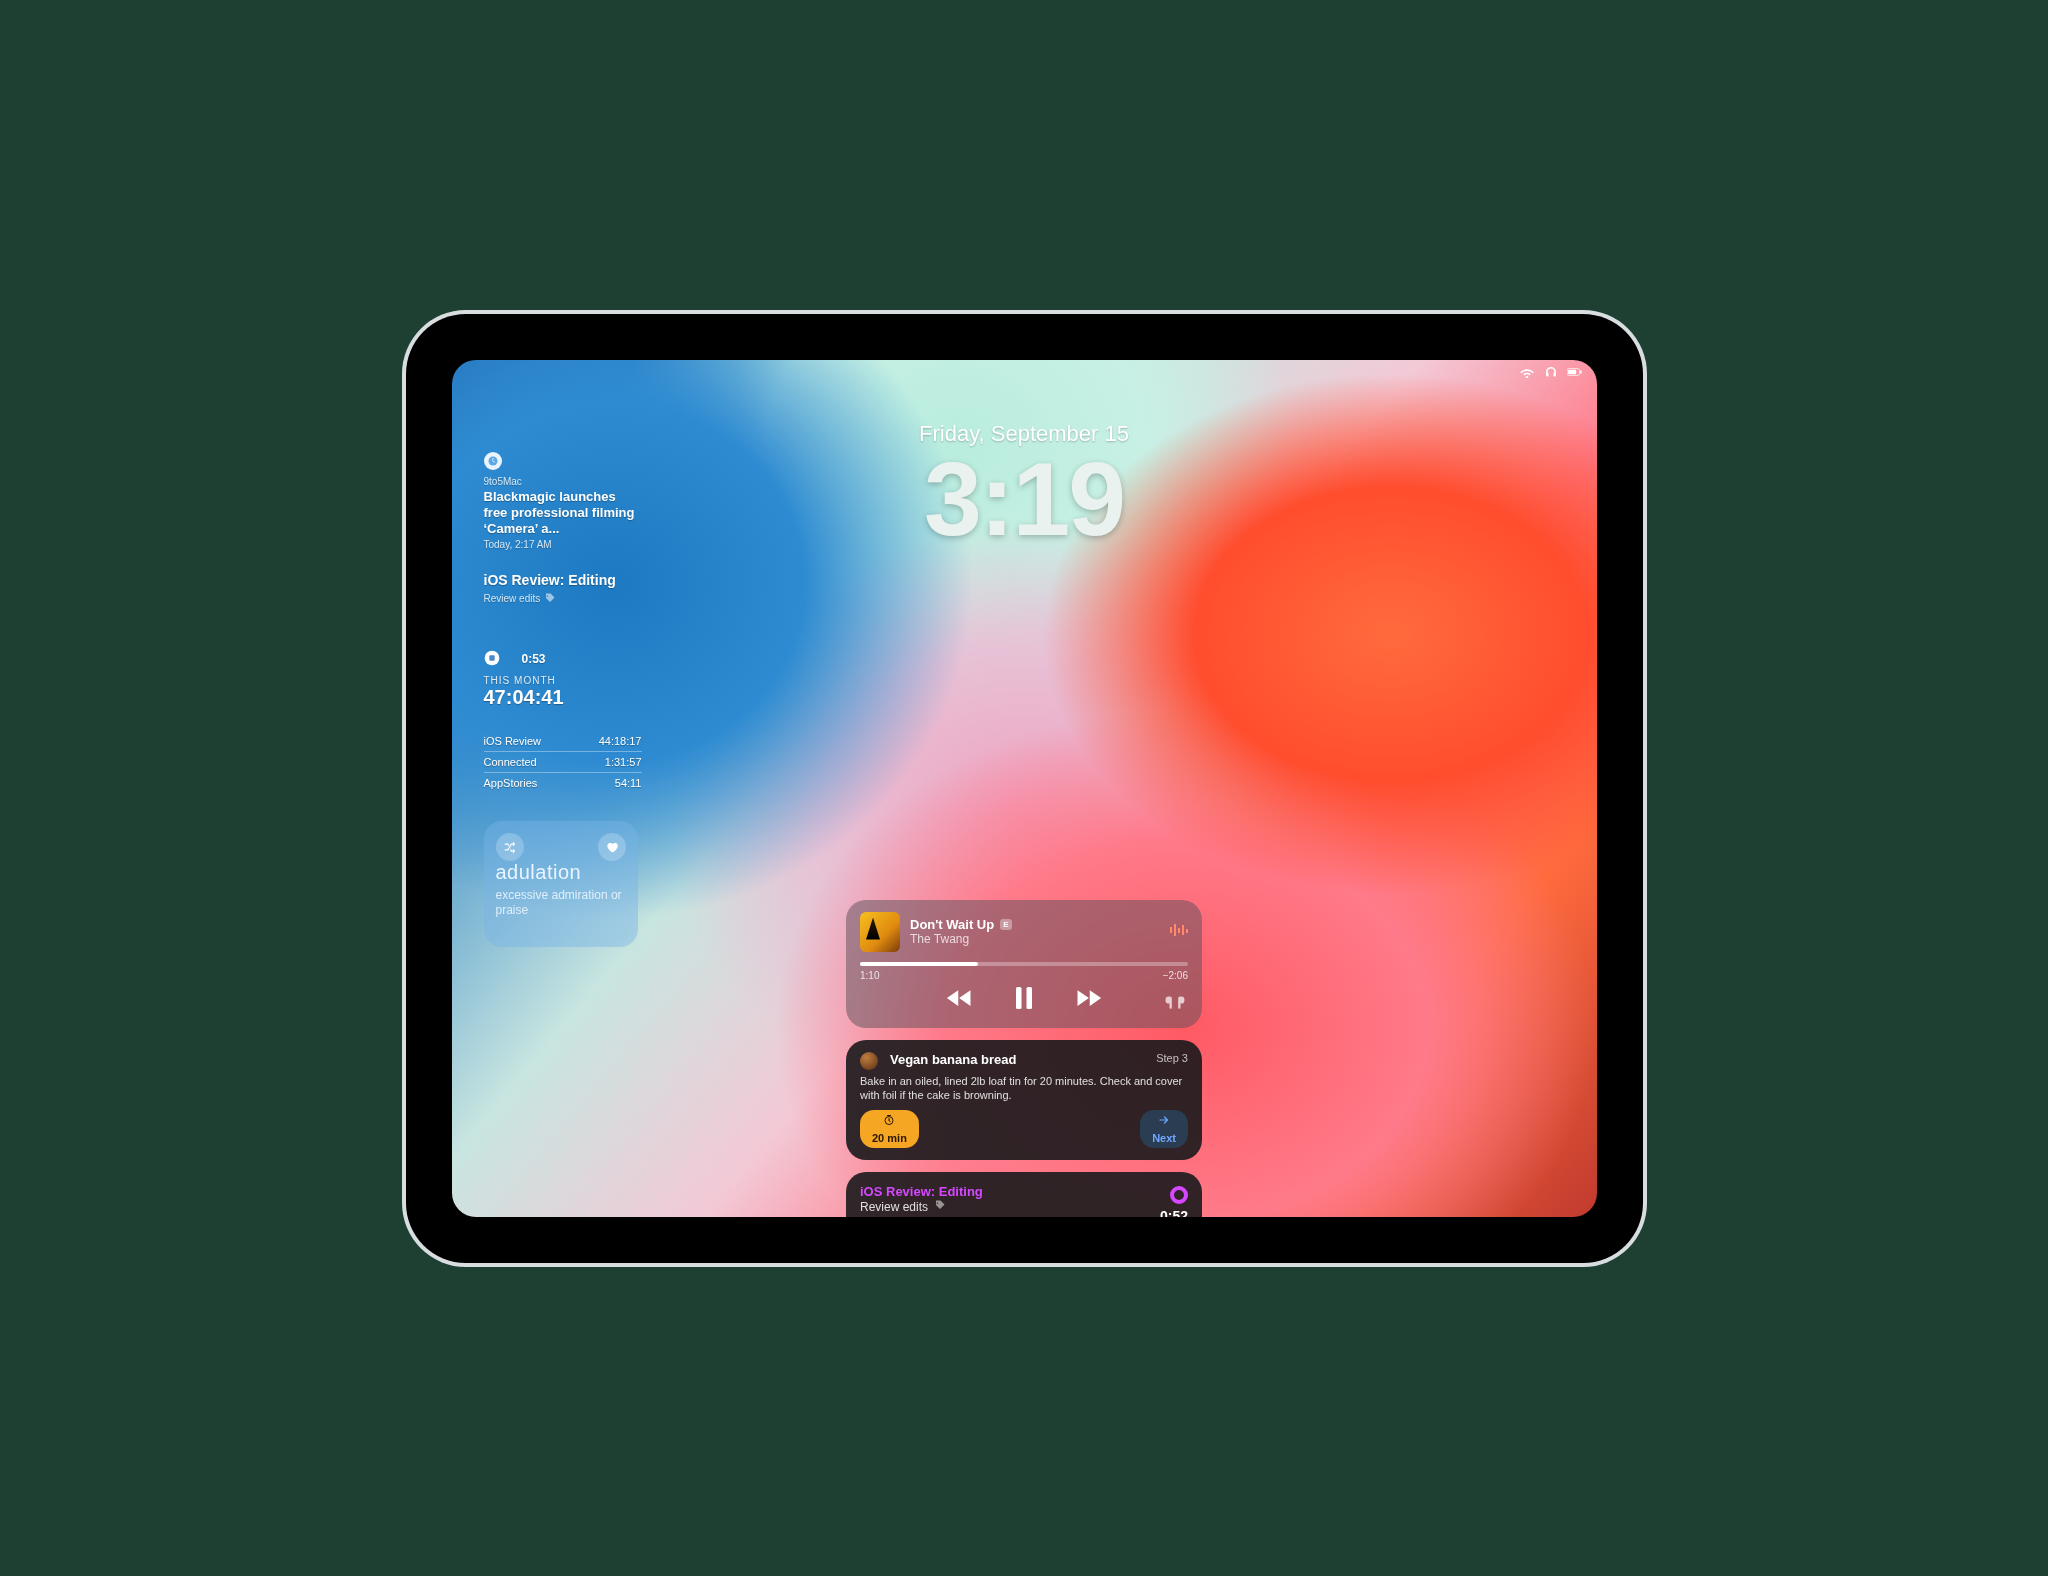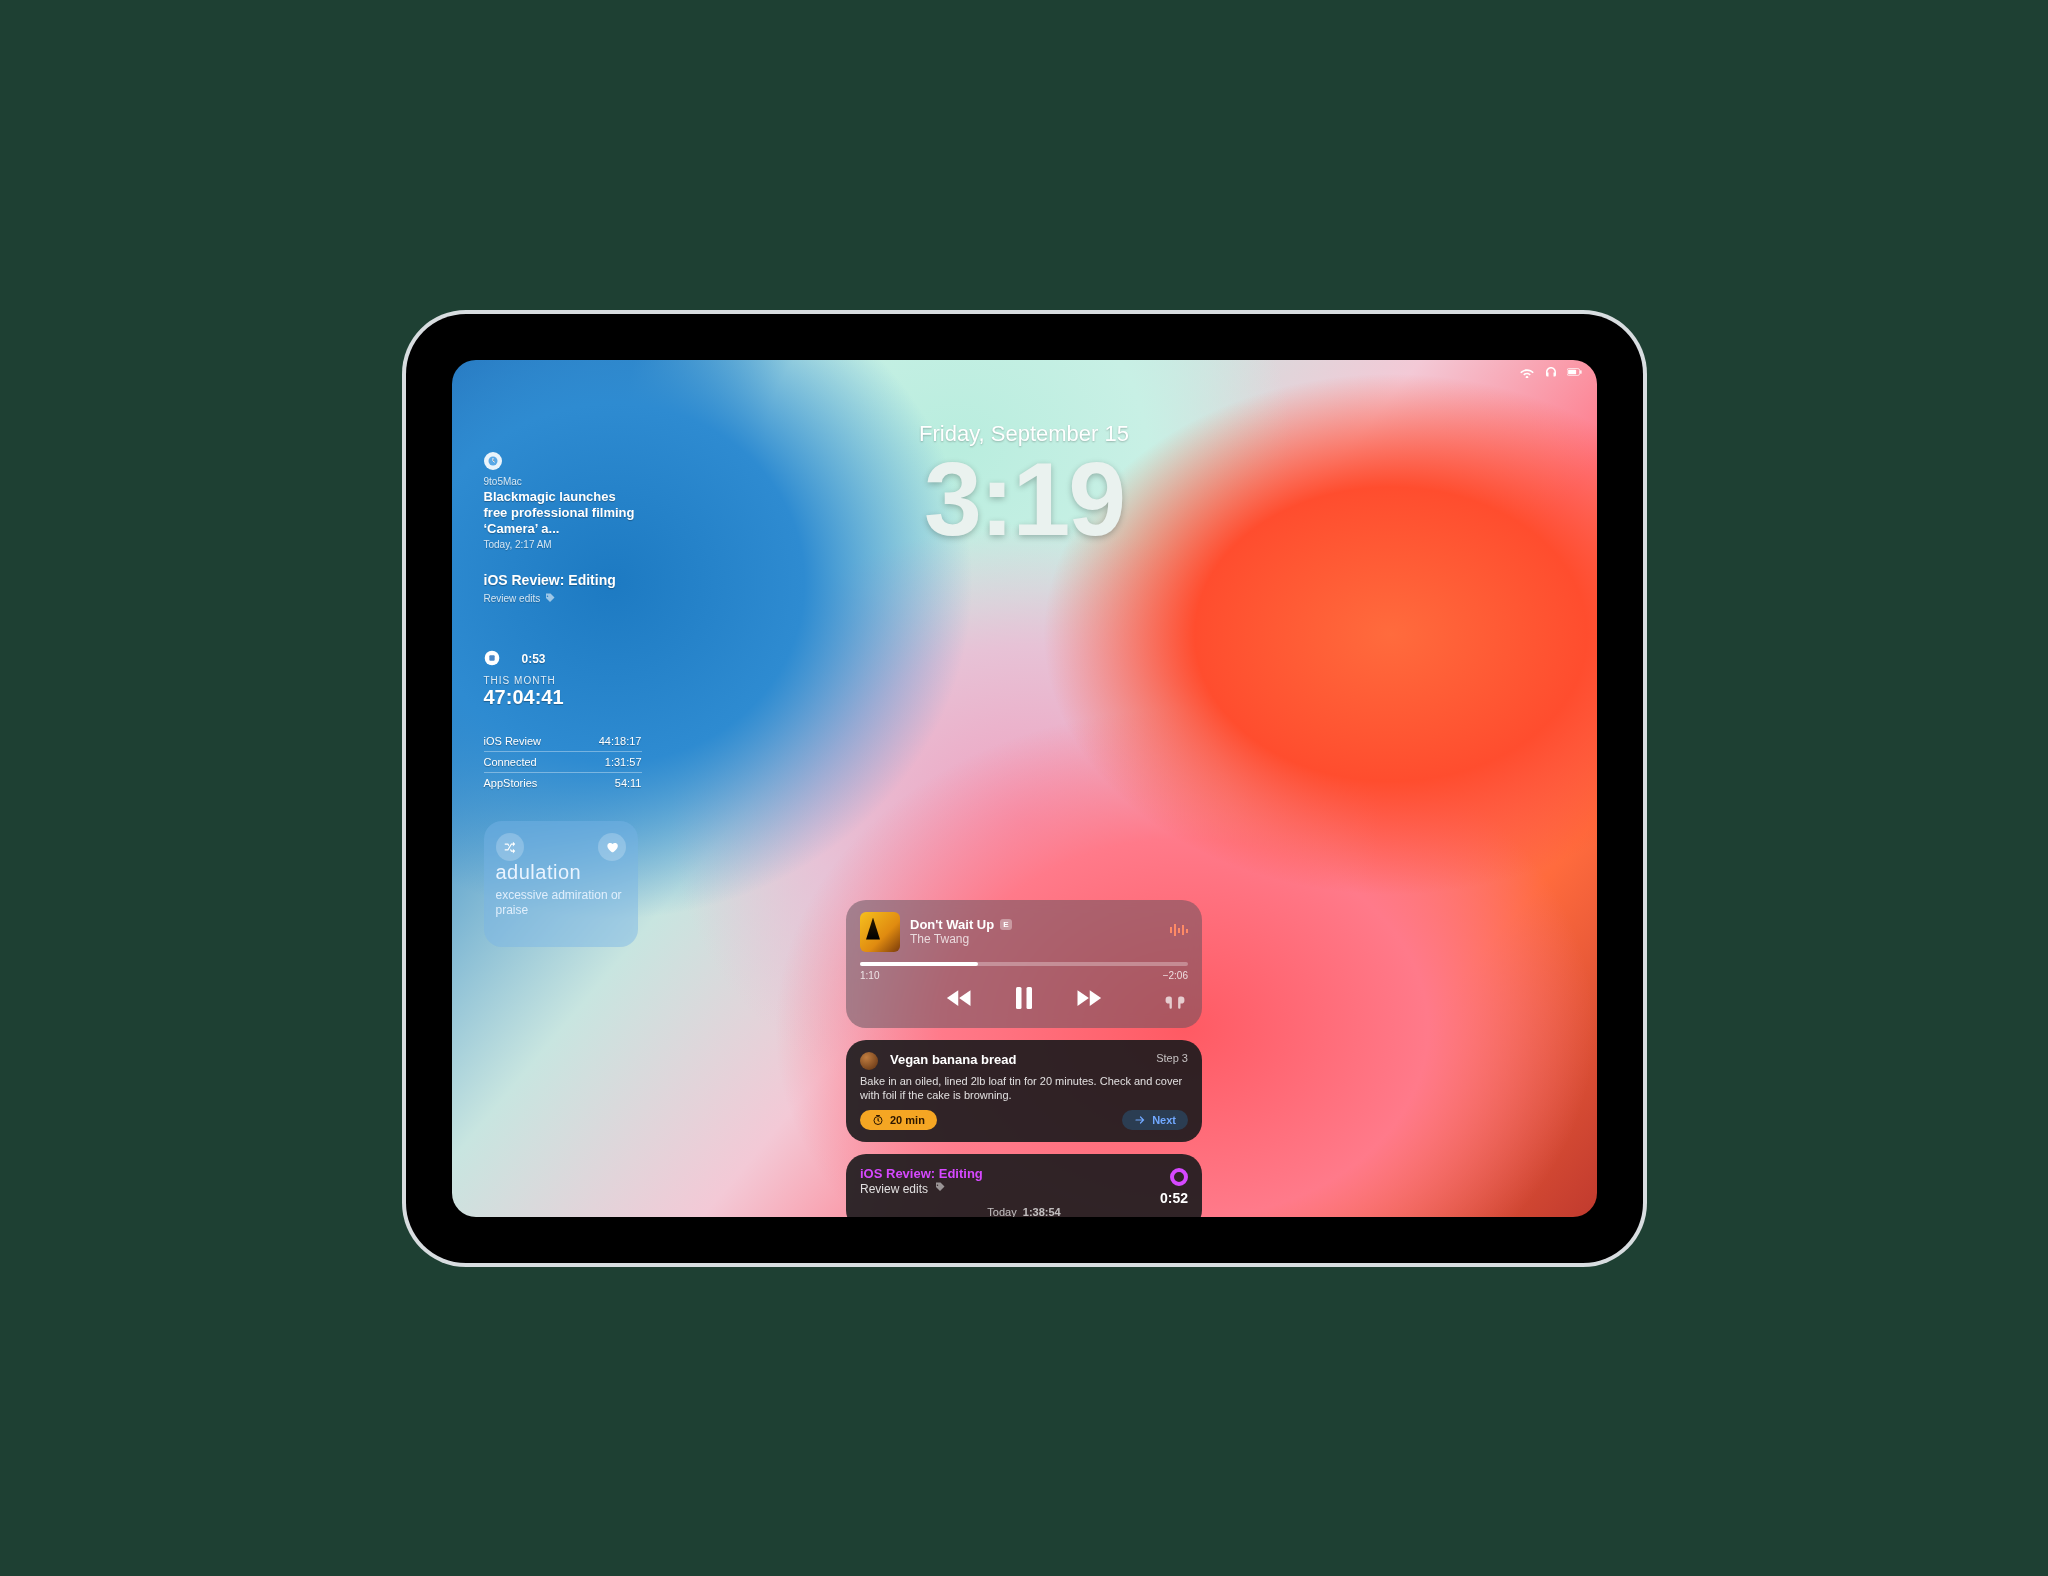--- a/index.html
+++ b/index.html
@@ -85,21 +85,21 @@
   .airpods { position:absolute; right:16px; bottom:14px; opacity:.7;}
   .airpods svg { width:22px; height:16px; fill:#fff;}
 
   .dark { background: rgba(25,25,28,.9); }
   .recipe .hdr { display:flex; align-items:flex-start; gap:12px; }
   .recipe .av { width:18px; height:18px; border-radius:9px; background:radial-gradient(circle at 35% 30%, #c07d40, #5a2e10);}
   .recipe .name { font-size:13px; font-weight:700; }
   .recipe .step { margin-left:auto; font-size:11px; opacity:.7;}
   .recipe .body { font-size:11px; opacity:.85; margin-top:4px; line-height:1.3;}
   .recipe .row2 { display:flex; justify-content:space-between; margin-top:8px;}
-  .pill { border-radius:14px; padding:4px 12px; font-size:11px; font-weight:700; display:flex; align-items:center; gap:6px;}
+  .pill { border-radius:14px; padding:4px 12px; font-size:11px; font-weight:700; display:flex; align-items:center; gap:6px;flex-direction:column;}
   .pill svg{width:12px;height:12px;}
   .pill.timer { background:#f5a623; color:#2b1600;}
   .pill.next { background:#2b3d52; color:#71a8ff;}
 
   .timery { position:relative; }
   .timery .title { color:#d648ff; font-size:13px; font-weight:800;}
   .timery .sub { font-size:12px; opacity:.85; display:flex; align-items:center; gap:6px;}
   .timery .elapsed { position:absolute; right:14px; top:14px; text-align:right;}
   .timery .ring { width:18px;height:18px;border:4px solid #d648ff; border-radius:50%; margin-left:auto; margin-bottom:4px;}
   .timery .elapsed .t { font-size:14px; font-weight:700;}

